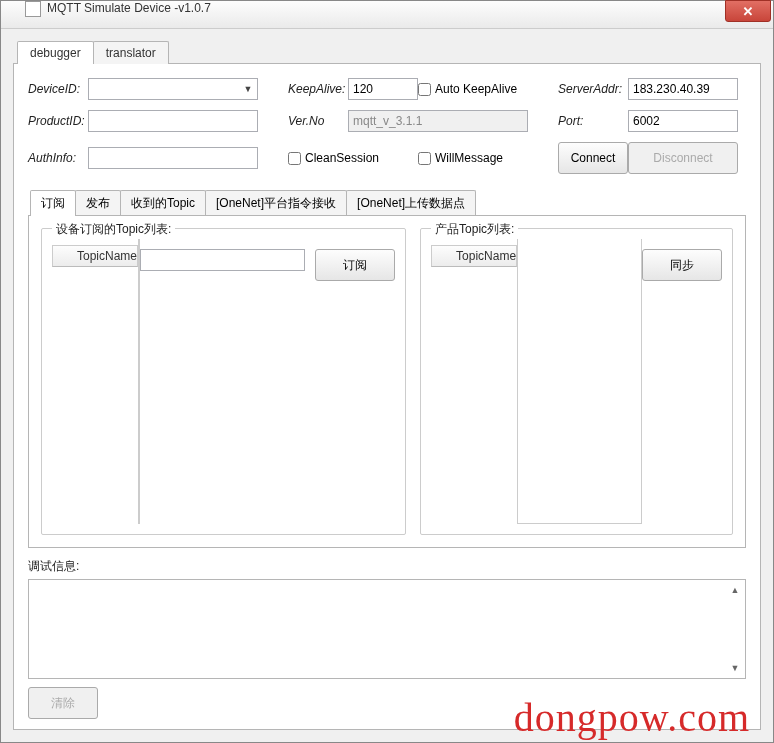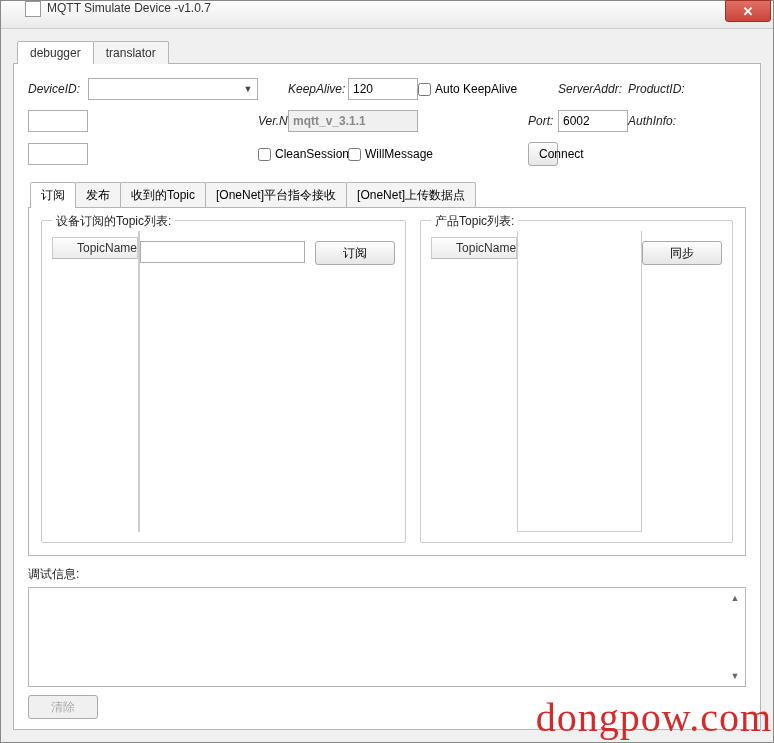--- a/index.html
+++ b/index.html
@@ -94,42 +94,42 @@
       align-items: center;
     }
     .lbl { color: #222; font-style: italic; }
     .txt {
       height: 22px;
       border: 1px solid #abadb3;
       padding: 10px 4px;
       font-size: 12px;
       background: #fff;
     }
-    .txt.readonly { background: #f0f0f0; color: #888; font-weight: bold; }
+    .txt.readonly { background: #f0f0f0; color: #888; }
     .combo {
       position: relative;
     }
     .combo .txt { width: 100%; padding-right: 20px; }
     .combo .arrow {
       position: absolute;
       right: 2px; top: 2px;
       width: 16px; height: 18px;
       display: flex; align-items: center; justify-content: center;
       color: #444;
       font-size: 9px;
       pointer-events: none;
     }
     .chk {
       display: flex;
       align-items: center;
       gap: 4px;
     }
     .chk input { width: 13px; height: 13px; }
     .btn {
-      height: 24px;
+      height: 32px;
       border: 1px solid #aaa;
       background: linear-gradient(#fdfdfd, #e6e6e6);
       border-radius: 3px;
       font-size: 12px;
       cursor: pointer;
       padding: 0 10px;
     }
     .btn:disabled {
       color: #aaa;
       cursor: default;
@@ -220,21 +220,21 @@
       font-size: 9px;
       color: #666;
       display: flex; align-items: center; justify-content: center;
     }
     .debug-scroll-up { top: 2px; }
     .debug-scroll-down { bottom: 2px; }
     .clear-row { margin-top: 8px; }
     .clear-row .btn { width: 70px; }
     .watermark {
       position: absolute;
-      right: 2px;
+      right: 24px;
       bottom: 2px;
       font-family: Georgia, "Times New Roman", serif;
       font-size: 40px;
       color: #d62a2a;
       letter-spacing: 1px;
       pointer-events: none;
     }
   </style>
 </head>
 <body>
@@ -263,20 +263,21 @@
         </div>
         <div></div>
         <div class="lbl">KeepAlive:</div>
         <input class="txt" value="120" style="">
         <label class="chk">
           <input type="checkbox" style="">
           <span>Auto KeepAlive</span>
         </label>
         <div></div>
         <div class="lbl">ServerAddr:</div>
+        <input class="txt" value="183.230.40.39" style="">
 
         <div class="lbl">ProductID:</div>
         <input class="txt" value="" style="">
         <div></div>
         <div class="lbl">Ver.No</div>
         <input class="txt readonly" style="grid-column: span 2;" readonly="" value="mqtt_v_3.1.1">
         <div></div>
         <div class="lbl">Port:</div>
         <input class="txt" value="6002" style="">
 
@@ -286,20 +287,21 @@
         <label class="chk" style="grid-column: span 2;">
           <input type="checkbox" style="">
           <span>CleanSession</span>
         </label>
         <label class="chk">
           <input type="checkbox" style="">
           <span>WillMessage</span>
         </label>
         <div></div>
         <button class="btn">Connect</button>
+        <button class="btn" disabled="">Disconnect</button>
       </div>
 
       <div class="inner-tabs-row">
         <div class="inner-tab active">订阅</div>
         <div class="inner-tab">发布</div>
         <div class="inner-tab">收到的Topic</div>
         <div class="inner-tab">[OneNet]平台指令接收</div>
         <div class="inner-tab">[OneNet]上传数据点</div>
       </div>
 

